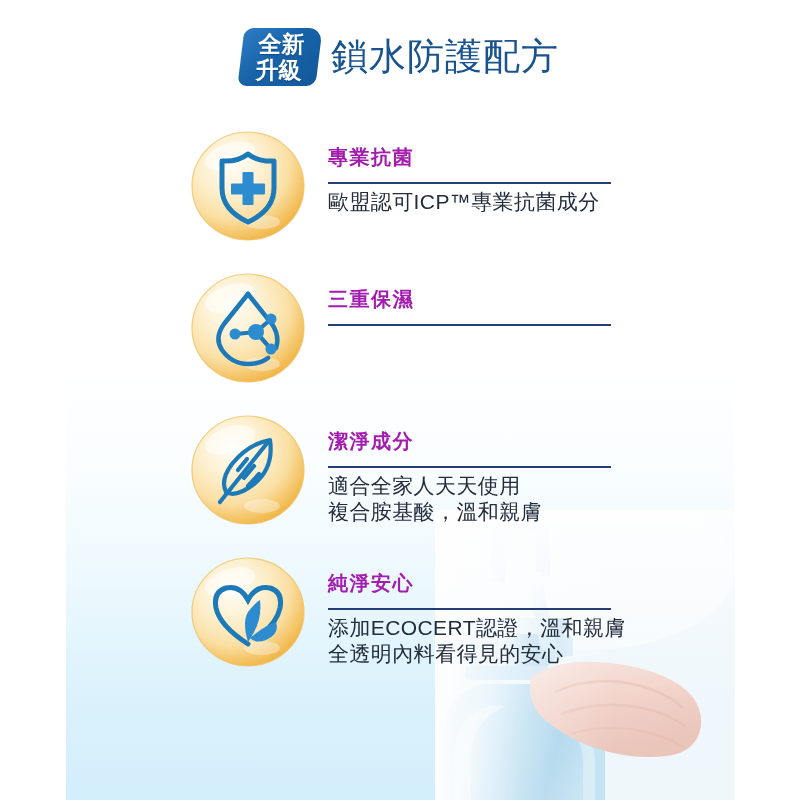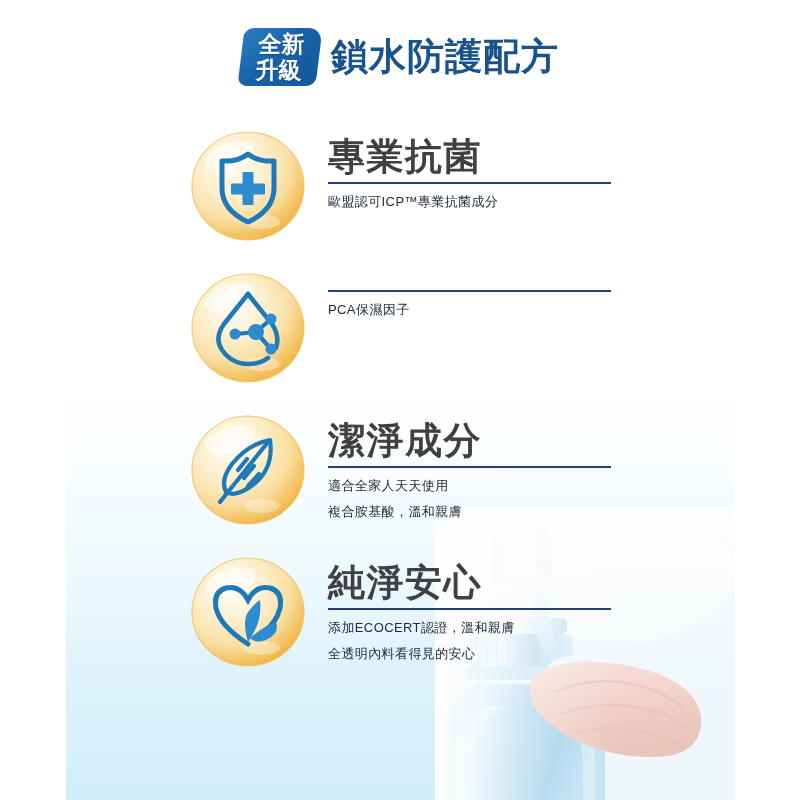--- a/index.html
+++ b/index.html
@@ -69,21 +69,21 @@
     color:#ffffff;
     font-weight:bold;
     font-size:23px;
     line-height:26px;
     letter-spacing:0px;
     text-shadow:0 1px 1px rgba(0,40,90,.45);
     white-space:nowrap;
   }
   .header-title {
     font-size:37px;
-    font-weight:bold;
+    font-weight:normal;
     color:#18538f;
     letter-spacing:1px;
     line-height:40px;
     white-space:nowrap;
     padding-left:2px;
   }
 
   
   .features {
     position:absolute;
@@ -99,35 +99,35 @@
   }
   .bubble {
     position:absolute;
     left:190px; top:2px;
     width:116px; height:112px;
   }
   .bubble svg { display:block; width:100%; height:100%; }
 
   .f-text { padding-left:142px; padding-top:12px; width:100%; }
   .f-title {
-    font-size:37px;
+    font-size:20px;
     font-weight:bold;
-    color:#404040;
+    color:#a21caf;
     letter-spacing:1.5px;
     line-height:34px;
     white-space:nowrap;
   }
   .f-rule {
     width:283px;
     height:2px;
     background:#243f75;
     margin:8px 0 5px 0;
   }
   .f-desc {
-    font-size:13px;
+    font-size:21px;
     color:#222c3c;
     line-height:26px;
     letter-spacing:.4px;
     white-space:nowrap;
   }
 </style>
 </head>
 <body>
 
 <div id="page">
@@ -285,22 +285,22 @@
           </g>
           <g fill="#2d8bd0">
             <circle cx="66" cy="60" r="8"></circle>
             <circle cx="45" cy="62" r="5.5"></circle>
             <circle cx="81" cy="47" r="5.5"></circle>
             <circle cx="81" cy="77" r="5.5"></circle>
           </g>
         </svg>
       </div>
       <div class="f-text">
+        <div class="f-title">三重保濕</div>
         <div class="f-rule"></div>
-        <div class="f-desc">PCA保濕因子</div>
       </div>
     </div>
 
     <div class="feature">
       <div class="bubble">
         <svg viewBox="0 0 116 112">
           <defs>
             <radialGradient id="bub3" cx="0.36" cy="0.3" r="0.82">
               <stop offset="0" stop-color="#fffdf6"></stop>
               <stop offset="0.34" stop-color="#fdf0d0"></stop>

